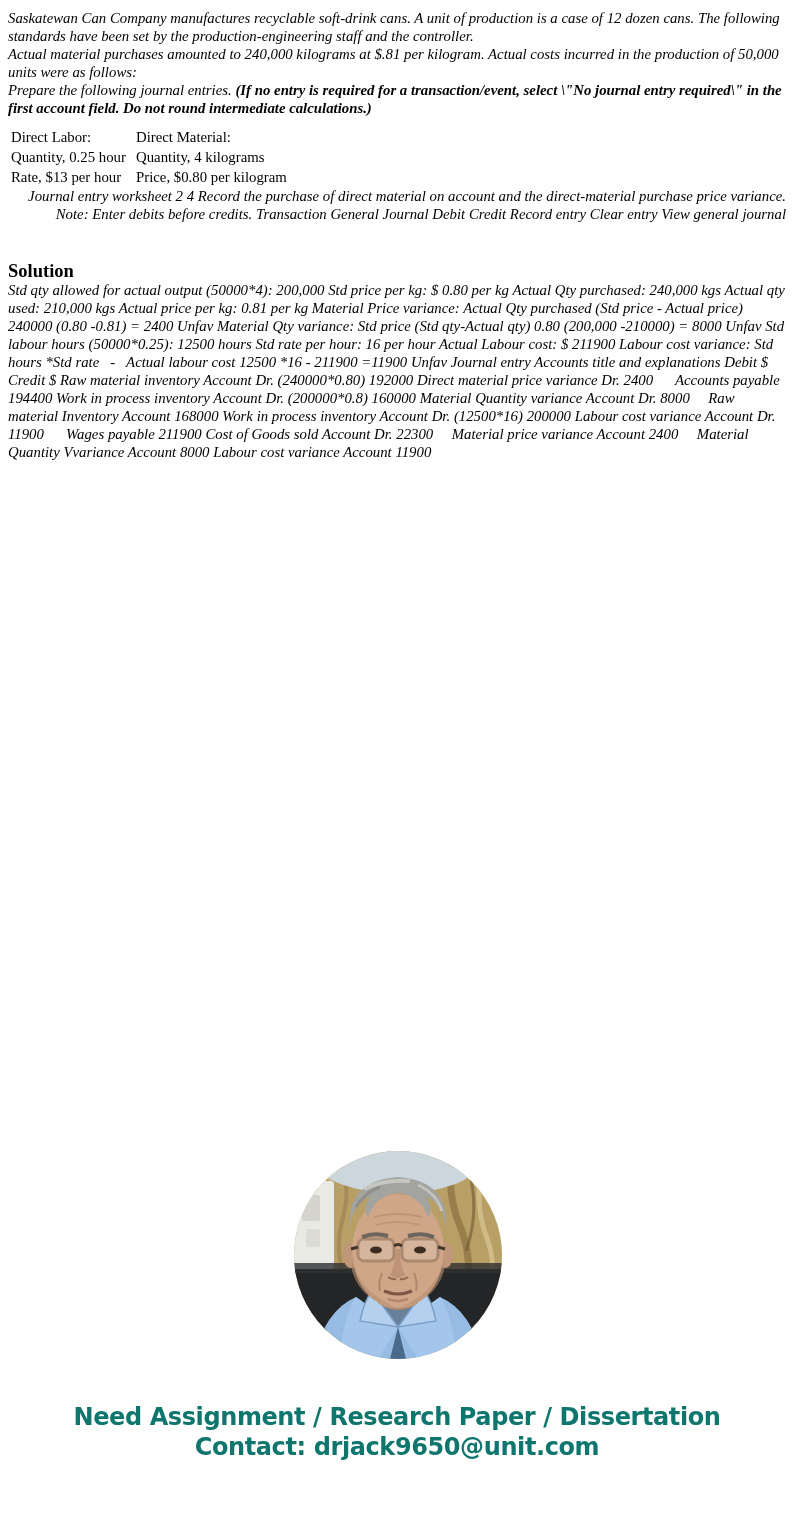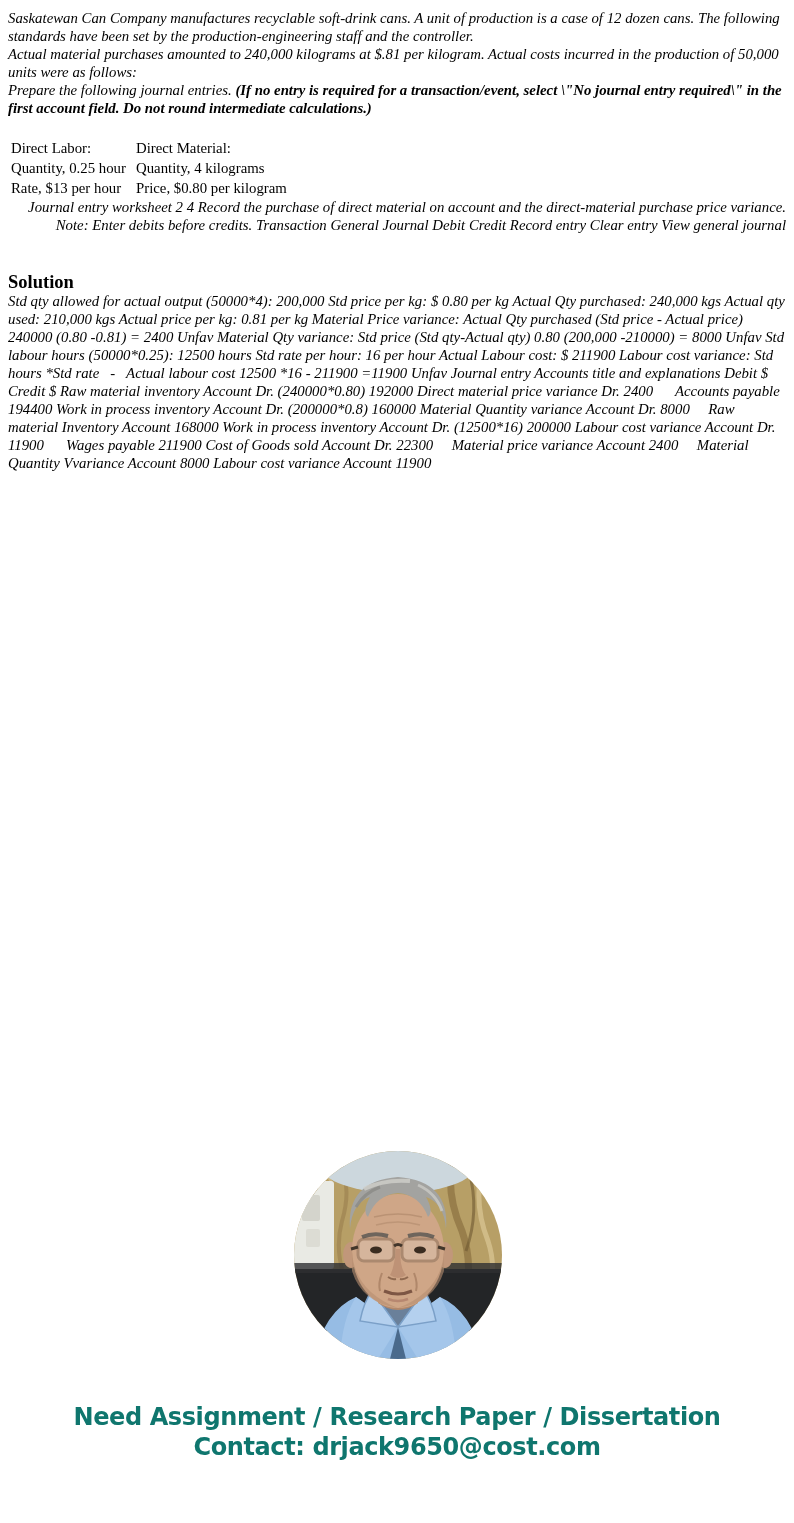--- a/index.html
+++ b/index.html
@@ -23,21 +23,21 @@
   .para-purchases { margin-top: 51px; }
   .required-heading {
     margin-top: 19px;
     font-weight: bold;
     font-size: 15px;
     line-height: 18px;
   }
   .para-instructions { margin-top: 16px; }
   .para-instructions b { font-weight: bold; }
   .standards-table {
-    margin-top: 21px;
+    margin-top: 10px;
     margin-left: 1px;
     border-collapse: collapse;
     font-size: 14.8px;
   }
   .standards-table td {
     padding: 1px 2px;
     line-height: 18px;
     white-space: nowrap;
     vertical-align: top;
   }
@@ -178,14 +178,14 @@
     <path d="M88 122 Q84 132 86 140" stroke="#a87f63" stroke-width="2" fill="none" opacity="0.8"></path>
     <path d="M120 122 Q124 132 122 140" stroke="#a87f63" stroke-width="2" fill="none" opacity="0.8"></path>
 
     <path d="M90 140 Q104 146 118 140" stroke="#7d5644" stroke-width="3" fill="none"></path>
     <path d="M94 148 Q104 152 114 148" stroke="#b0806a" stroke-width="2.5" fill="none" opacity="0.8"></path>
   </svg>
 </figure>
 
 <footer class="promo-footer">
   <div>Need Assignment / Research Paper / Dissertation</div>
-  <div>Contact: drjack9650@cost.com</div>
+  <div>Contact: drjack9650@unit.com</div>
 </footer>
 
 </body></html>

